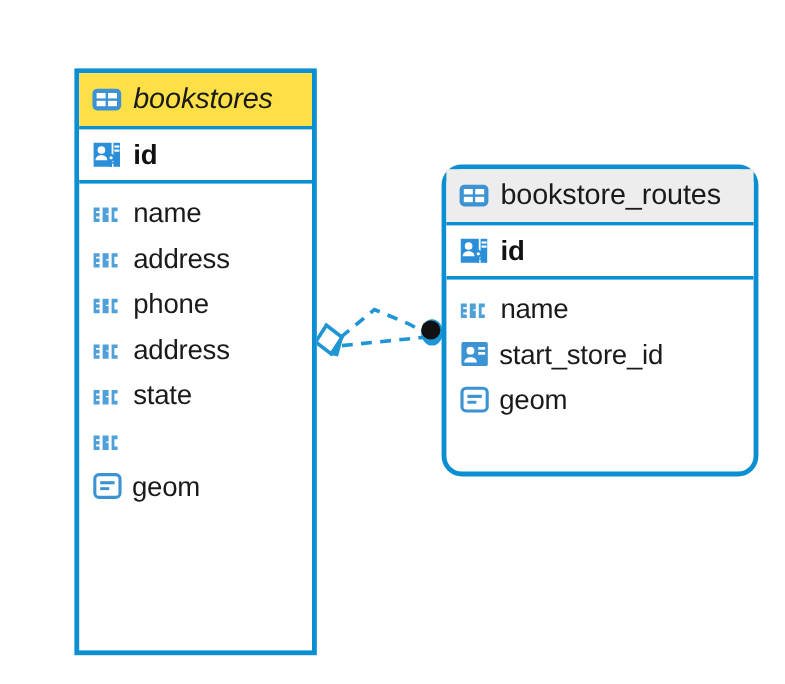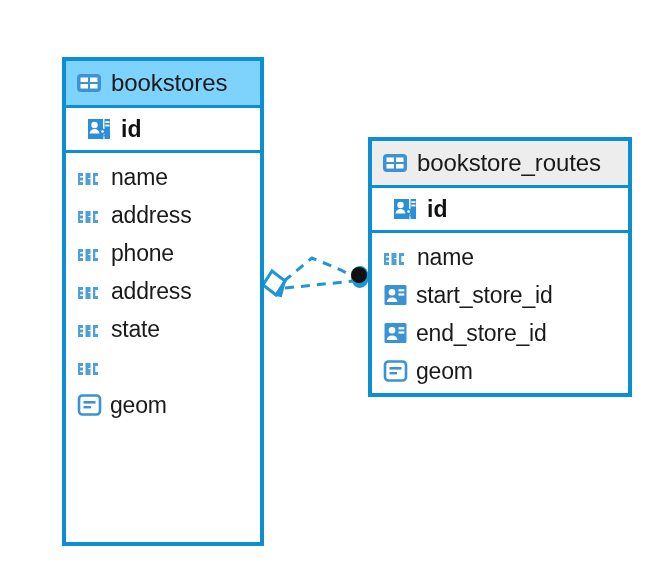--- a/index.html
+++ b/index.html
@@ -27,35 +27,35 @@
     background: #ffffff;
   }
   .tbl-header {
     display: flex;
     align-items: center;
     box-sizing: border-box;
     height: 47px;
     padding-left: 10px;
     border-bottom: 3px solid #0b8ed2;
   }
-  .tbl-header.accent-orange { background: #7dd3fc; }
+  .tbl-header.accent-orange { background: #fde047; font-style: italic; }
   .tbl-header.accent-gray   { background: #ededed; }
   .tbl-title {
     font-size: 24px;
     color: #1a1a1a;
     margin-left: 9px;
     white-space: nowrap;
     letter-spacing: -0.1px;
   }
   .pk-row {
     display: flex;
     align-items: center;
     box-sizing: border-box;
     height: 45px;
-    padding-left: 20px;
+    padding-left: 10px;
     border-bottom: 3px solid #0b8ed2;
     background: #ffffff;
   }
   .pk-label {
     font-size: 23px;
     font-weight: bold;
     color: #121212;
     margin-left: 9px;
   }
   .field-list {
@@ -235,21 +235,21 @@
             <rect x="2" y="2.5" width="21" height="19" rx="3.5" fill="#ffffff" stroke="#3b93d4" stroke-width="2.6"></rect>
             <rect x="6.5" y="8" width="12" height="2.6" fill="#3b93d4"></rect>
             <rect x="6.5" y="13" width="7.5" height="2.4" fill="#3b93d4"></rect>
           </svg>
         </span>
         <span class="field-label">geom</span>
       </div>
     </div>
   </div>
 
-  <div class="er-table" style="left:368px; top:137px; width:264px; height:260px;">
+  <div class="er-table" style="left:368px; top:137px; width:264px; height:260px;border-radius:17px;">
     <div class="tbl-header accent-gray">
       <span class="icon">
         <svg width="26" height="22" viewBox="0 0 26 22">
           <rect x="1" y="2" width="24" height="18" rx="4" fill="#3b93d4"></rect>
           <rect x="4.5" y="5.5" width="7.5" height="4.5" fill="#ffffff"></rect>
           <rect x="14" y="5.5" width="7.5" height="4.5" fill="#ffffff"></rect>
           <rect x="4.5" y="12" width="7.5" height="4.5" fill="#ffffff"></rect>
           <rect x="14" y="12" width="7.5" height="4.5" fill="#ffffff"></rect>
         </svg>
       </span>
@@ -293,32 +293,20 @@
             <rect x="1.5" y="2" width="22" height="20" rx="1.5" fill="#3b93d4"></rect>
             <circle cx="9" cy="9.2" r="3.3" fill="#ffffff"></circle>
             <path d="M3.8 19 a5.3 4.6 0 0 1 10.6 0 Z" fill="#ffffff"></path>
             <rect x="15.5" y="6.2" width="5.8" height="2.2" fill="#ffffff"></rect>
             <rect x="15.5" y="10.4" width="5.8" height="2.2" fill="#ffffff"></rect>
           </svg>
         </span>
         <span class="field-label">start_store_id</span>
       </div>
 
-      <div class="field-row">
-        <span class="icon">
-          <svg width="25" height="24" viewBox="0 0 25 24">
-            <rect x="1.5" y="2" width="22" height="20" rx="1.5" fill="#3b93d4"></rect>
-            <circle cx="9" cy="9.2" r="3.3" fill="#ffffff"></circle>
-            <path d="M3.8 19 a5.3 4.6 0 0 1 10.6 0 Z" fill="#ffffff"></path>
-            <rect x="15.5" y="6.2" width="5.8" height="2.2" fill="#ffffff"></rect>
-            <rect x="15.5" y="10.4" width="5.8" height="2.2" fill="#ffffff"></rect>
-          </svg>
-        </span>
-        <span class="field-label">end_store_id</span>
-      </div>
 
       <div class="field-row">
         <span class="icon">
           <svg width="25" height="24" viewBox="0 0 25 24">
             <rect x="2" y="2.5" width="21" height="19" rx="3.5" fill="#ffffff" stroke="#3b93d4" stroke-width="2.6"></rect>
             <rect x="6.5" y="8" width="12" height="2.6" fill="#3b93d4"></rect>
             <rect x="6.5" y="13" width="7.5" height="2.4" fill="#3b93d4"></rect>
           </svg>
         </span>
         <span class="field-label">geom</span>

